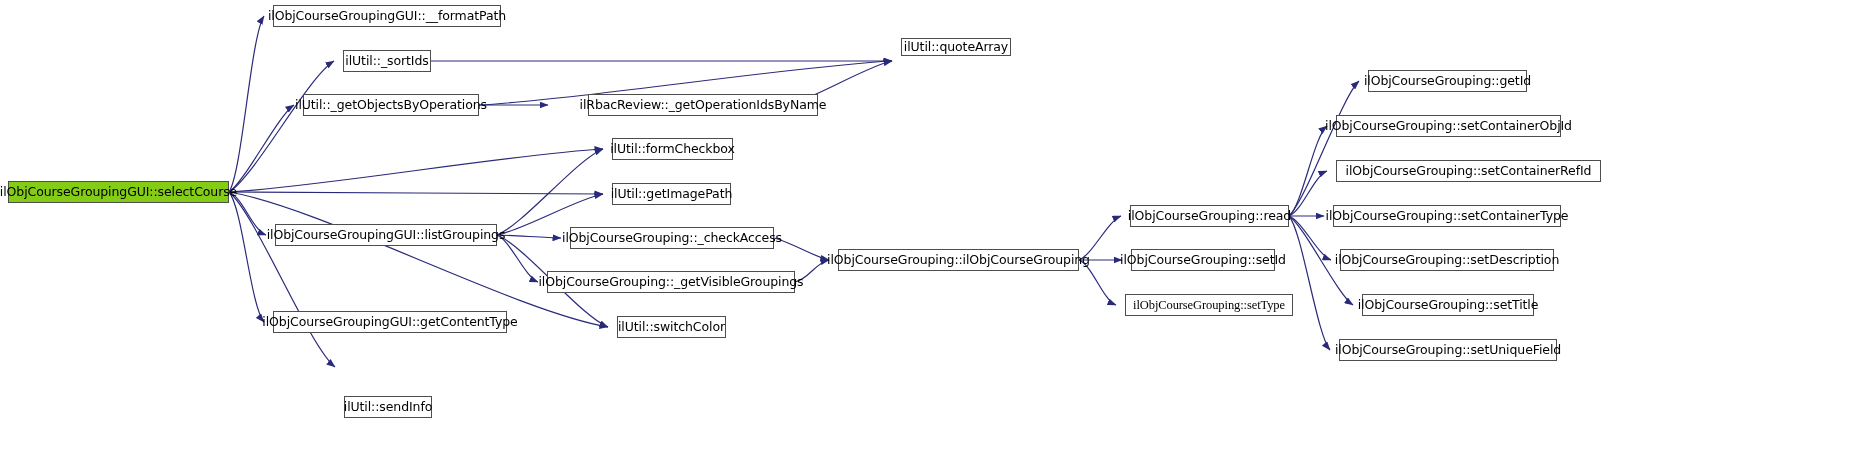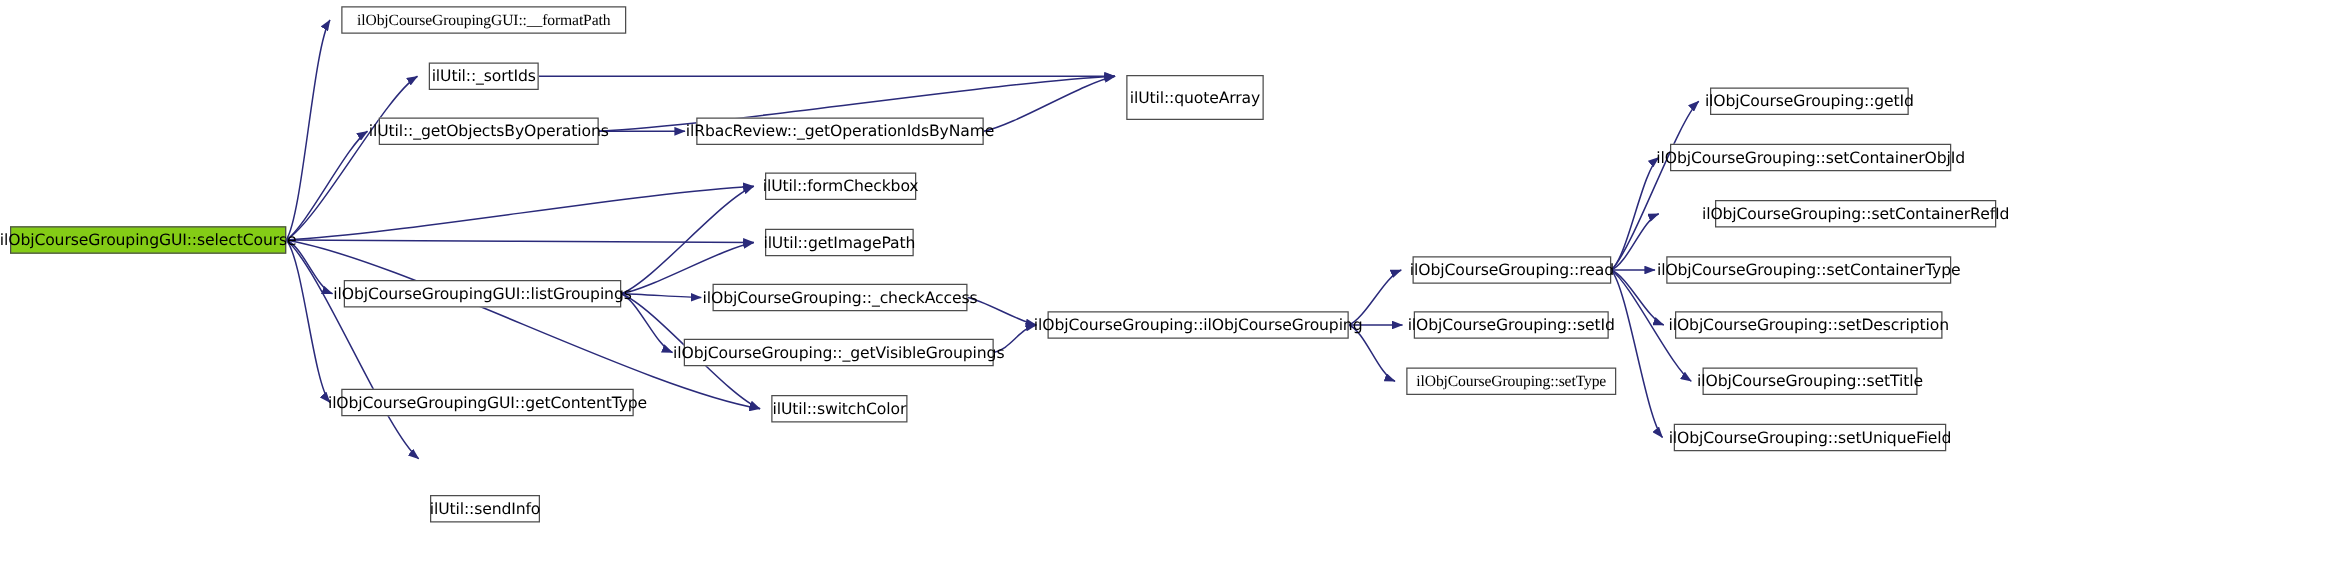--- a/index.html
+++ b/index.html
@@ -83,38 +83,38 @@
         <path d="M1289,216 C1302.5,205.2 1313.5,136.8 1327,126" marker-end="url(#arrowhead)"></path>
         <path d="M1289,216 C1302.5,210.6 1313.5,176.4 1327,171" marker-end="url(#arrowhead)"></path>
         <path d="M1289,216 C1302.5,216 1310.5,216 1324,216" marker-end="url(#arrowhead)"></path>
         <path d="M1289,216 C1302.5,221.28 1317.5,254.72 1331,260" marker-end="url(#arrowhead)"></path>
         <path d="M1289,216 C1304.84,226.68 1337.16,294.32 1353,305" marker-end="url(#arrowhead)"></path>
         <path d="M1289,216 C1302.5,232.07999999999998 1316.5,333.92 1330,350" marker-end="url(#arrowhead)"></path>
       </g>
   </svg>
   <div id="node-layer">
       <div class="node root" style="left: 8px; top: 181px; width: 221px; height: 22px;">ilObjCourseGroupingGUI::selectCourse</div>
-      <div class="node" style="left: 273px; top: 5px; width: 228px; height: 22px; font-family: Liberation Serif, serif;">ilObjCourseGroupingGUI::__formatPath</div>
+      <div class="node" style="left: 273px; top: 5px; width: 228px; height: 22px;">ilObjCourseGroupingGUI::__formatPath</div>
       <div class="node" style="left: 343px; top: 50px; width: 88px; height: 22px;">ilUtil::_sortIds</div>
       <div class="node" style="left: 303px; top: 94px; width: 176px; height: 22px;">ilUtil::_getObjectsByOperations</div>
-      <div class="node" style="left: 557px; top: 94px; width: 230px; height: 22px;">ilRbacReview::_getOperationIdsByName</div>
-      <div class="node" style="left: 901px; top: 60px; width: 110px; height: 36px;">ilUtil::quoteArray</div>
+      <div class="node" style="left: 588px; top: 94px; width: 230px; height: 22px;">ilRbacReview::_getOperationIdsByName</div>
+      <div class="node" style="left: 901px; top: 38px; width: 110px; height: 18px;">ilUtil::quoteArray</div>
       <div class="node" style="left: 612px; top: 138px; width: 121px; height: 22px;">ilUtil::formCheckbox</div>
       <div class="node" style="left: 612px; top: 183px; width: 119px; height: 22px;">ilUtil::getImagePath</div>
       <div class="node" style="left: 275px; top: 224px; width: 222px; height: 22px;">ilObjCourseGroupingGUI::listGroupings</div>
       <div class="node" style="left: 570px; top: 227px; width: 204px; height: 22px;">ilObjCourseGrouping::_checkAccess</div>
       <div class="node" style="left: 547px; top: 271px; width: 248px; height: 22px;">ilObjCourseGrouping::_getVisibleGroupings</div>
       <div class="node" style="left: 617px; top: 316px; width: 109px; height: 22px;">ilUtil::switchColor</div>
       <div class="node" style="left: 273px; top: 311px; width: 234px; height: 22px;">ilObjCourseGroupingGUI::getContentType</div>
       <div class="node" style="left: 344px; top: 356px; width: 88px; height: 22px; margin-top: 40px;">ilUtil::sendInfo</div>
       <div class="node" style="left: 838px; top: 249px; width: 241px; height: 22px;">ilObjCourseGrouping::ilObjCourseGrouping</div>
       <div class="node" style="left: 1130px; top: 205px; width: 159px; height: 22px;">ilObjCourseGrouping::read</div>
-      <div class="node" style="left: 1131px; top: 249px; width: 156px; height: 22px;">ilObjCourseGrouping::setId</div>
+      <div class="node" style="left: 1131px; top: 249px; width: 144px; height: 22px;">ilObjCourseGrouping::setId</div>
       <div class="node" style="left: 1125px; top: 294px; width: 168px; height: 22px; font-family: Liberation Serif, serif;">ilObjCourseGrouping::setType</div>
       <div class="node" style="left: 1368px; top: 70px; width: 159px; height: 22px;">ilObjCourseGrouping::getId</div>
       <div class="node" style="left: 1336px; top: 115px; width: 225px; height: 22px;">ilObjCourseGrouping::setContainerObjId</div>
-      <div class="node" style="left: 1372px; top: 160px; width: 225px; height: 22px;">ilObjCourseGrouping::setContainerRefId</div>
+      <div class="node" style="left: 1336px; top: 160px; width: 265px; height: 22px;">ilObjCourseGrouping::setContainerRefId</div>
       <div class="node" style="left: 1333px; top: 205px; width: 228px; height: 22px;">ilObjCourseGrouping::setContainerType</div>
       <div class="node" style="left: 1340px; top: 249px; width: 214px; height: 22px;">ilObjCourseGrouping::setDescription</div>
       <div class="node" style="left: 1362px; top: 294px; width: 172px; height: 22px;">ilObjCourseGrouping::setTitle</div>
       <div class="node" style="left: 1339px; top: 339px; width: 218px; height: 22px;">ilObjCourseGrouping::setUniqueField</div>
     </div>
 </div>
 
 </body></html>

